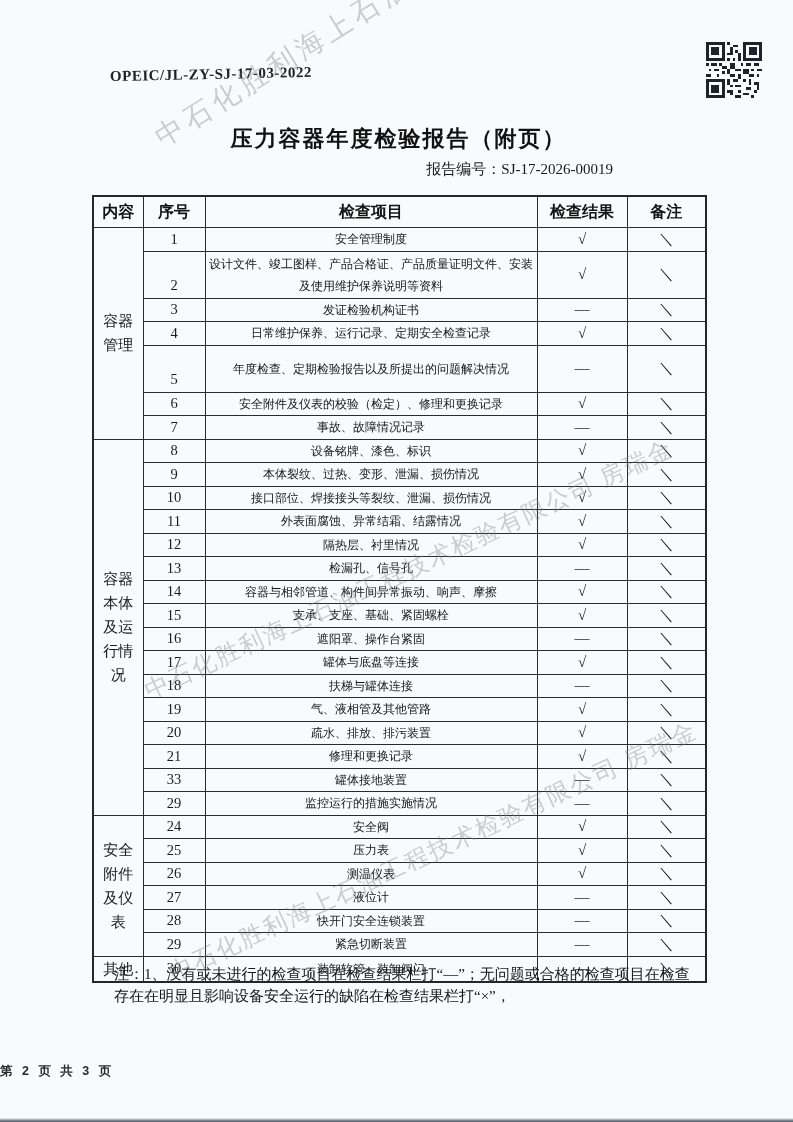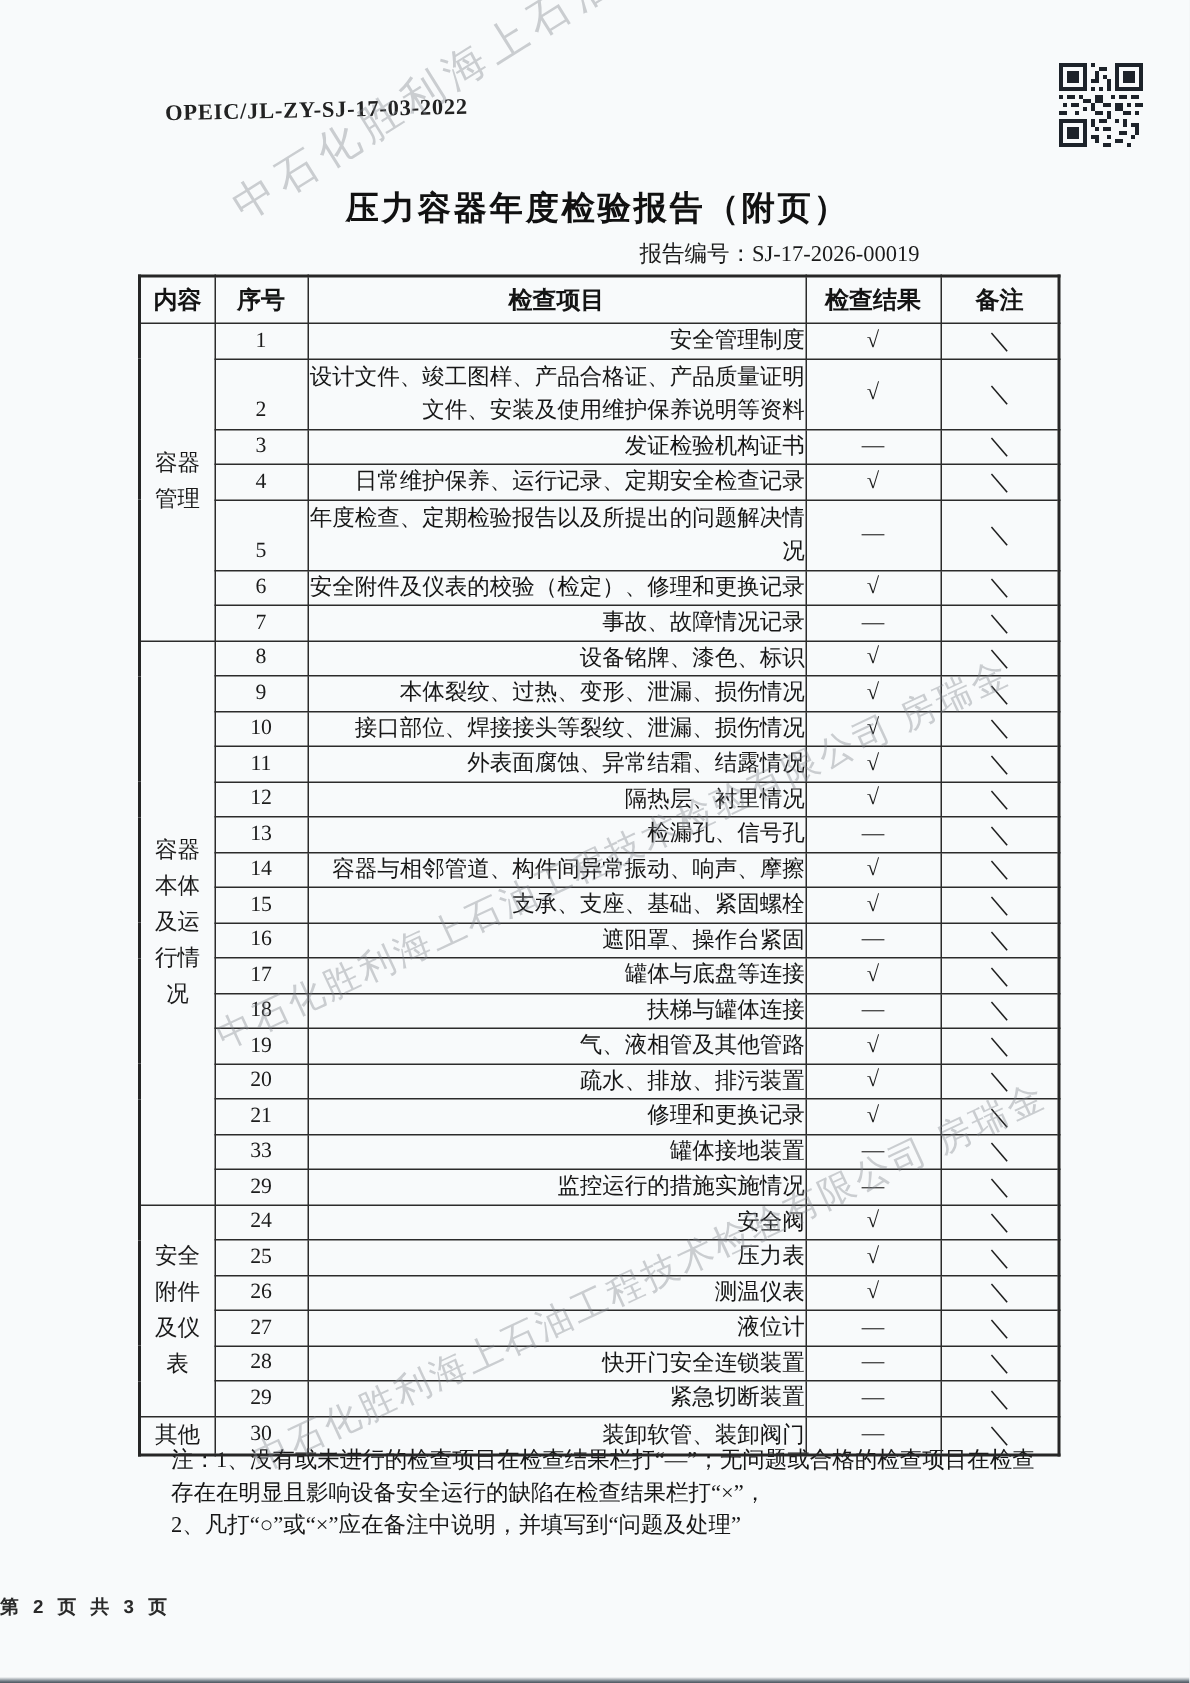--- a/index.html
+++ b/index.html
@@ -62,21 +62,21 @@
   }
   .report-no{
     position:absolute;left:92px;top:160px;width:613px;
     text-align:right;
     font-size:15px;
     box-sizing:border-box;
     padding-right:92px;
     color:#1a1a1a;
   }
   table.insp{
-    position:absolute;left:92px;top:183px;
+    position:absolute;left:92px;top:195px;
     width:613px;
     border-collapse:collapse;
     table-layout:fixed;
     z-index:2;
     border-radius:27px;
   }
   table.insp th, table.insp td{
     border:1px solid #2b2b2b;
     padding:0;
     overflow:hidden;
@@ -91,22 +91,22 @@
     text-align:center;vertical-align:middle;
     font-size:15px;color:#1a1a1a;
   }
   td.grp div{line-height:24px;}
   td.no{
     text-align:center;vertical-align:middle;
     font-size:14.5px;
   }
   tr.tall td.no{vertical-align:bottom;padding-bottom:4px;}
   td.item{
-    font-size:15px;
-    text-align:right;vertical-align:middle;
+    font-size:12px;
+    text-align:center;vertical-align:middle;
     padding-left:8px;padding-right:2px;
     line-height:22px;
     color:#161616;
     margin-left:16px;
   }
   td.res{
     text-align:center;vertical-align:middle;
     font-size:15px;
   }
   td.rem{
@@ -427,19 +427,18 @@
           <td class="item">装卸软管、装卸阀门</td>
           <td class="res">—</td>
           <td class="rem">＼</td>
         </tr>
       </tbody>
   </table>
 
   <div class="notes">
     <div>注：1、没有或未进行的检查项目在检查结果栏打“—”；无问题或合格的检查项目在检查</div>
     <div>存在在明显且影响设备安全运行的缺陷在检查结果栏打“×”，</div>
-    <div>2、凡打“○”或“×”应在备注中说明，并填写到“问题及处理”</div>
   </div>
 
   <div class="footer">第 2 页 共 3 页</div>
 
   <div class="bottom-edge"></div>
 </div>
 
 </body></html>

